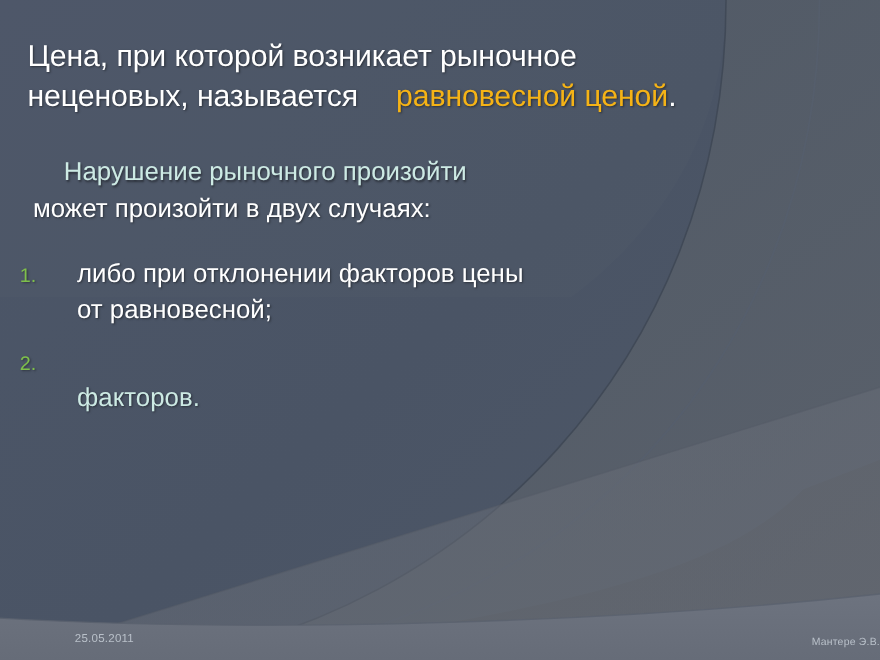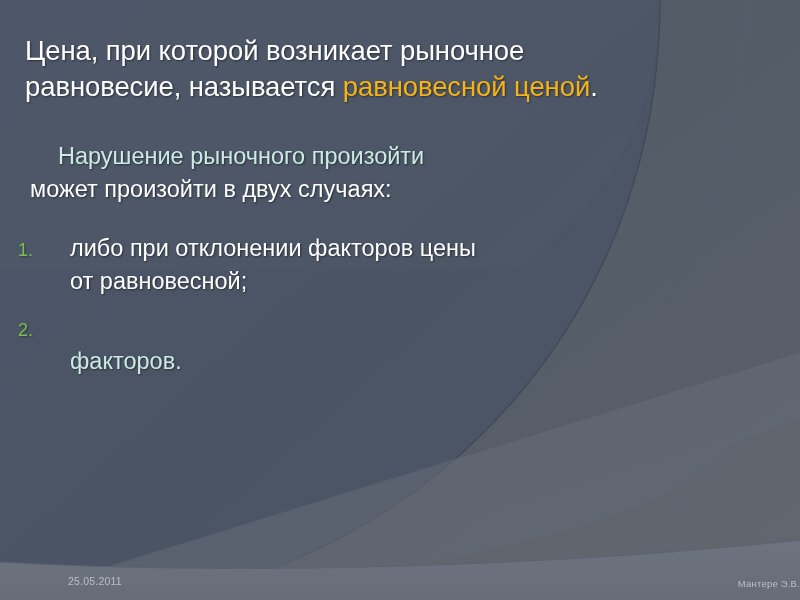--- a/index.html
+++ b/index.html
@@ -36,21 +36,21 @@
     left: 25px;
     top: 33px;
     width: 690px;
     font-size: 27.5px;
     line-height: 36px;
     color: #ffffff;
     font-weight: normal;
     letter-spacing: -0.1px;
     text-shadow: 1px 1px 2px rgba(0,0,0,0.45);
   }
-  .title .hl { color: #f5b316; }
+  .title .hl { color: #f5b316; margin-left: 27px; }
   .title .tail { color: #ffffff; }
 
   .body-para {
     position: absolute;
     left: 30px;
     top: 140px;
     width: 660px;
     font-size: 23.5px;
     line-height: 33px;
     color: #ffffff;
@@ -168,21 +168,21 @@
       <path d="M 0,562 C 240,576 560,566 800,540" fill="none" stroke="#5b626e" stroke-width="1.2" opacity="0.85"></path>
 
       <path d="M 0,0 H660 C 660,120 600,210 520,270 L 0,270 Z" fill="#ffffff" opacity="0.012"></path>
     </svg>
   </div>
 
   <div class="content">
 
     <div class="title">
       <span>Цена, при которой возникает рыночное</span><br>
-      <span>равновесие, называется </span><span class="hl">равновесной ценой</span><span class="tail">.</span>
+      <span>неценовых, называется </span><span class="hl">равновесной ценой</span><span class="tail">.</span>
     </div>
 
     <div class="body-para">
       <span class="ln1">Нарушение рыночного произойти</span><br>
       <span class="ln2">может произойти в двух случаях:</span>
     </div>
 
     <ol class="list">
       <li>
         <span class="marker">1.</span>

